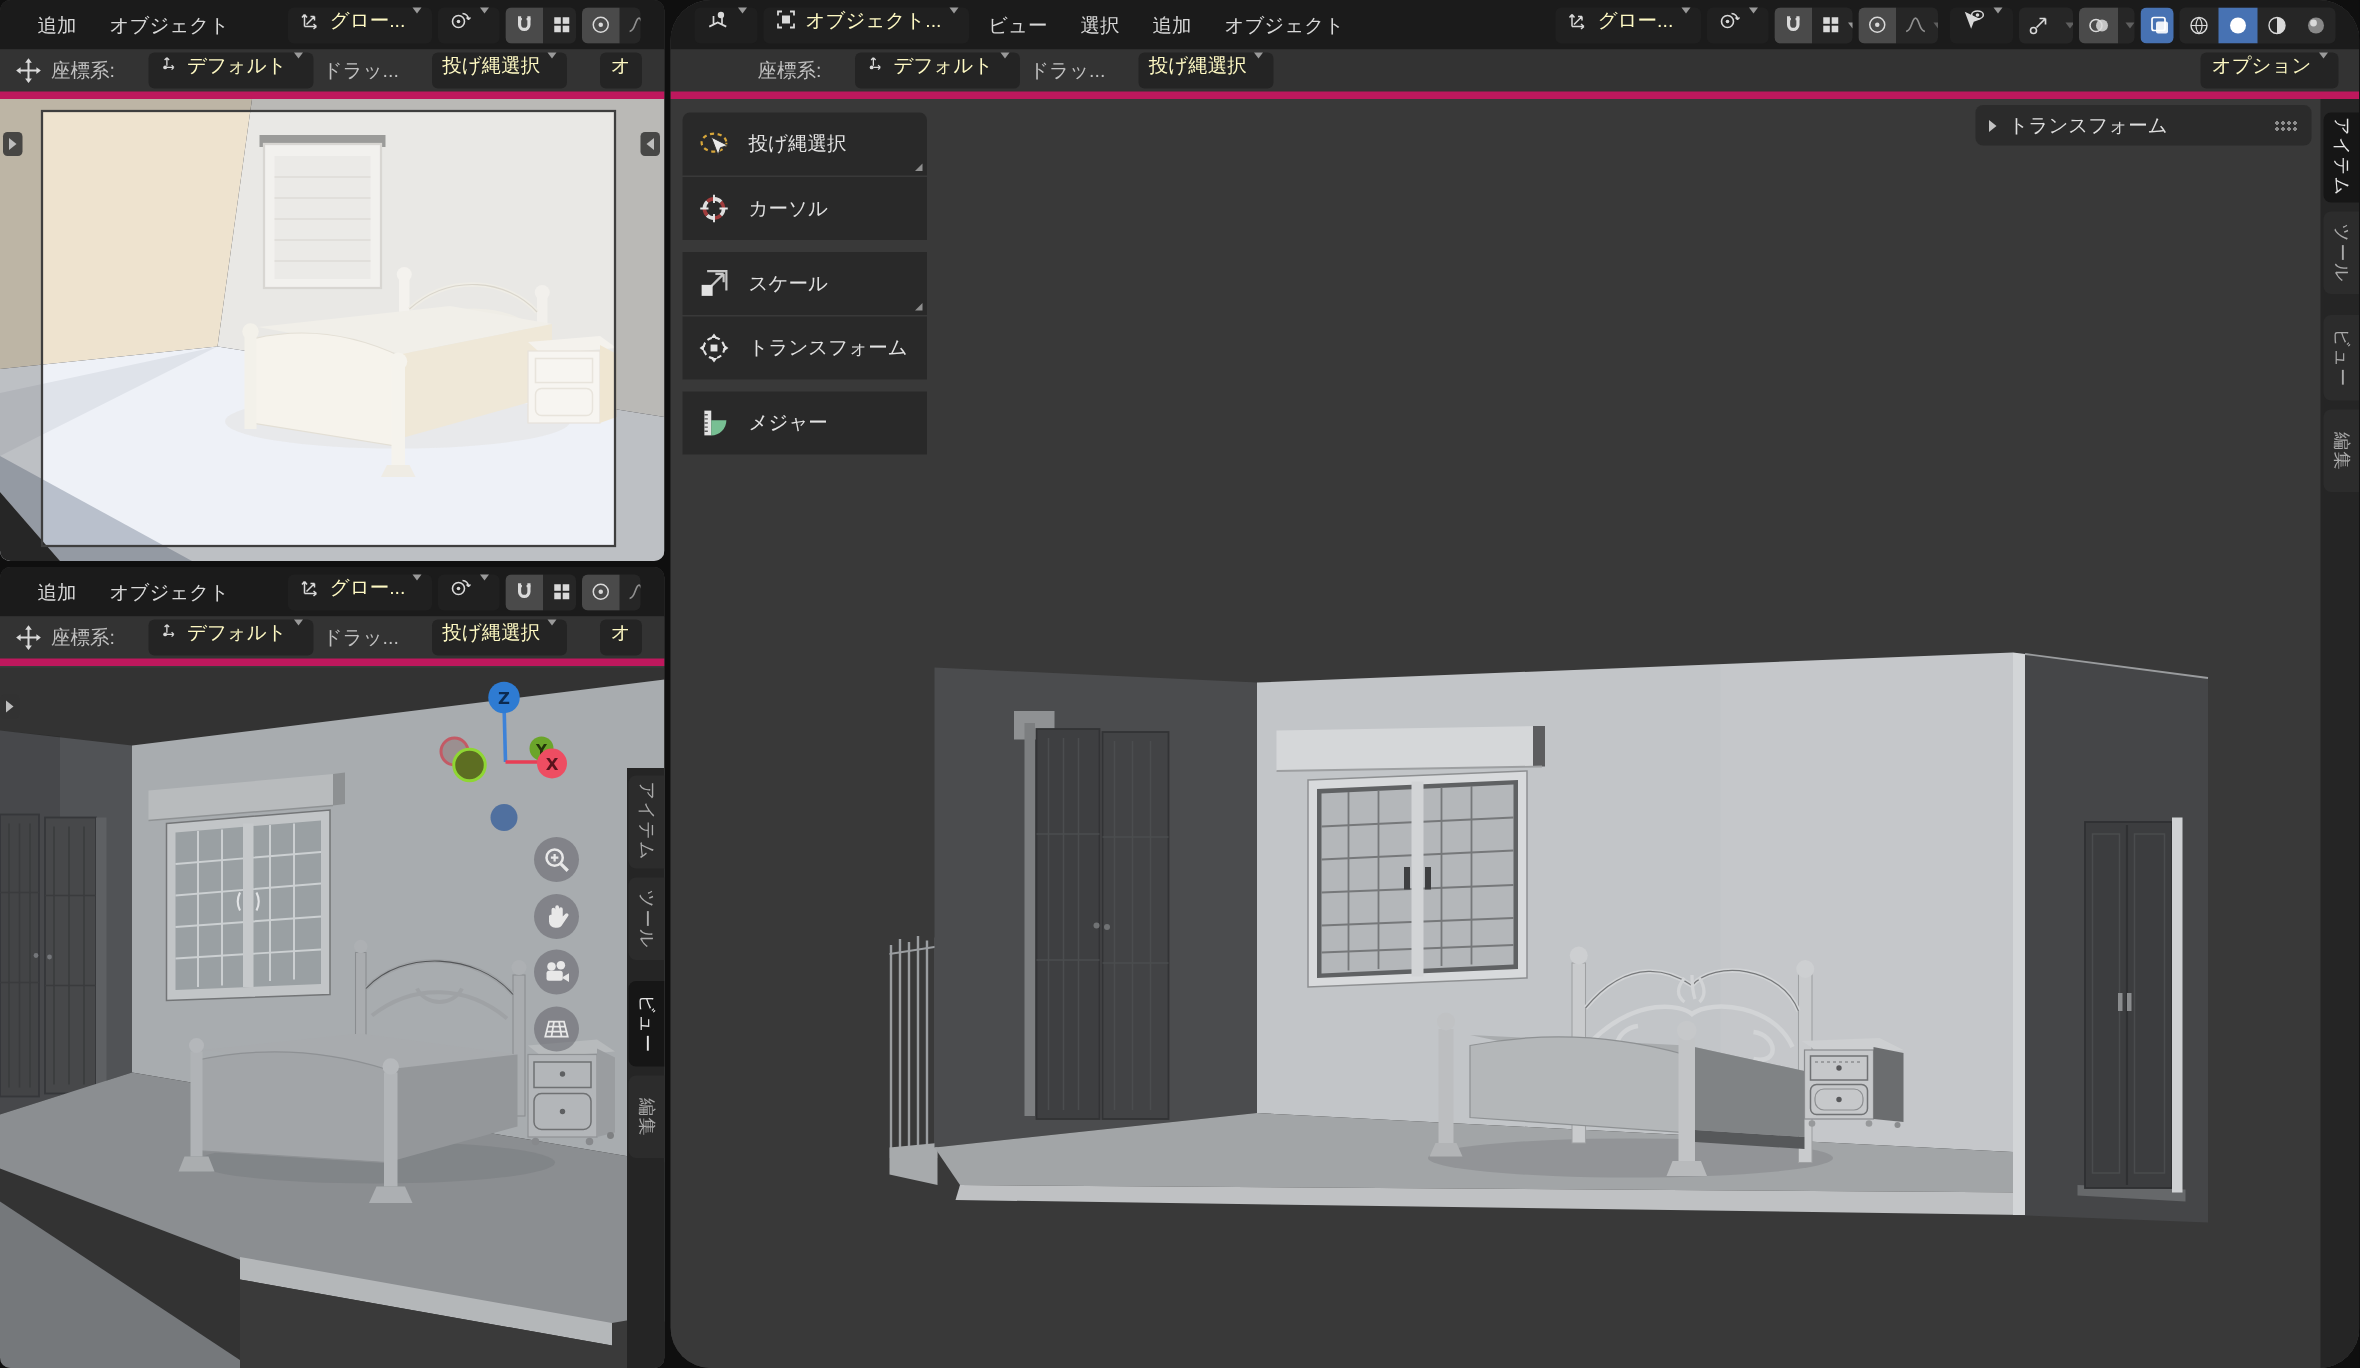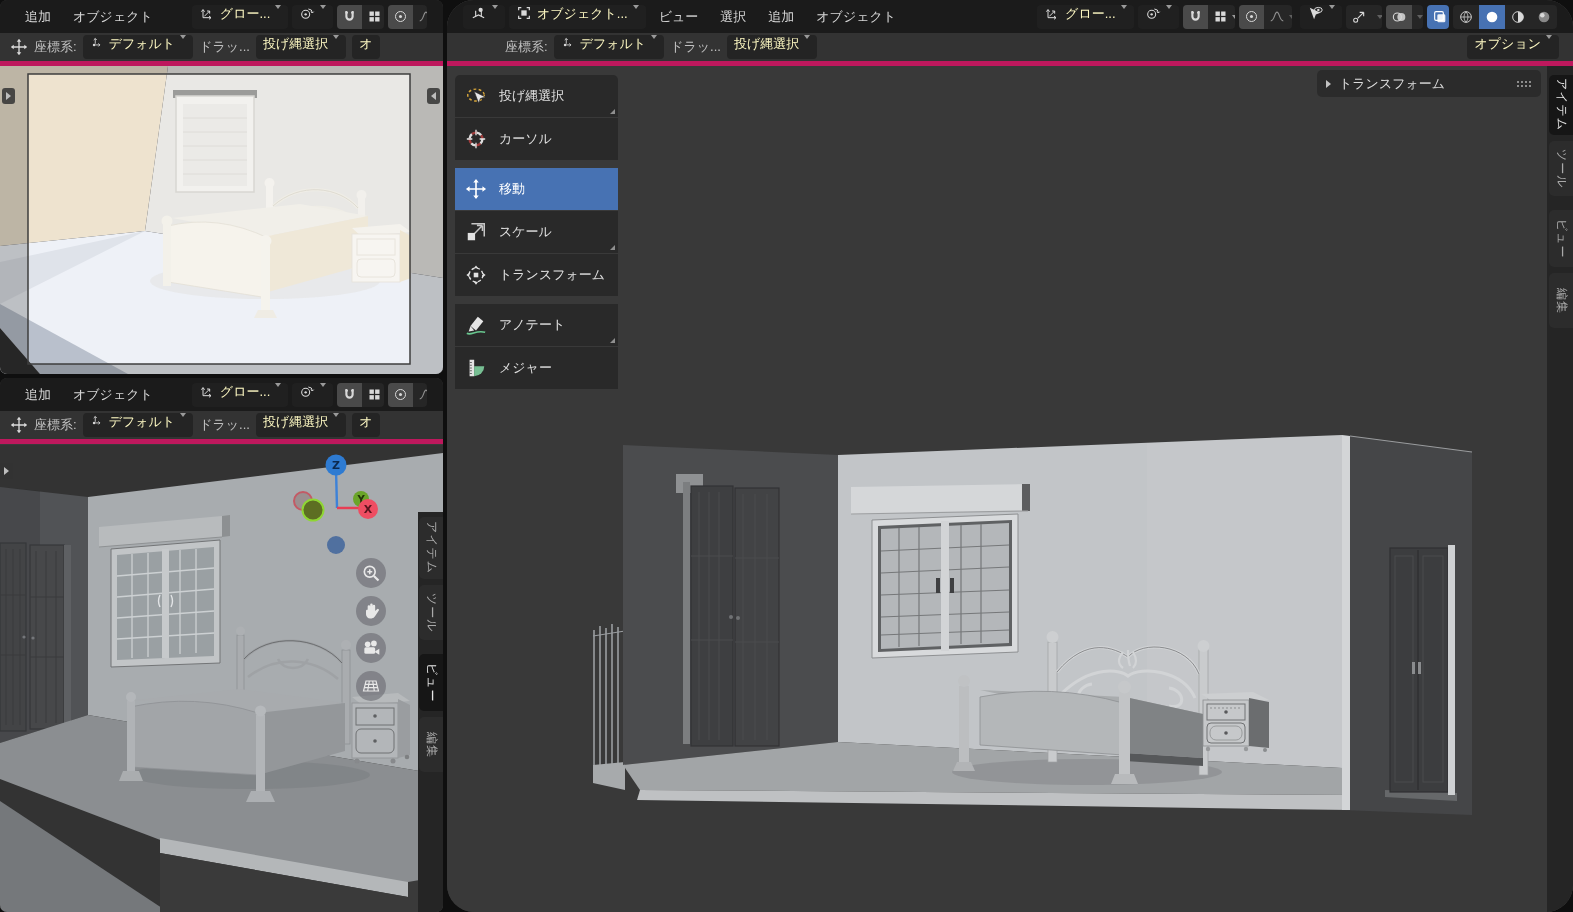--- a/index.html
+++ b/index.html
@@ -11,21 +11,21 @@
   #vp-a { left:0; top:0; width:443px; height:374px; }
   #vp-b { left:0; top:378px; width:443px; height:534px; }
   #vp-main { left:447px; top:0; width:1126px; height:912px;border-radius:27px; }
 
   .hdr1 { position:absolute; left:0; right:0; top:0; height:33px; background:#1b1b1b; display:flex; align-items:center; gap:4px; padding:0 16px; white-space:nowrap; overflow:hidden; z-index:5; }
   .hdr2 { position:absolute; left:0; right:0; top:33px; height:33px; background:#333333; display:flex; align-items:center; gap:6px; padding:0 10px; white-space:nowrap; overflow:hidden; z-index:5; border-bottom:5px solid #be185d; }
   .content { position:absolute; left:0; right:0; top:66px; bottom:0; }
 
   .menu { color:#d8d8d8; font-size:13px; padding:0 9px; height:26px; line-height:26px; border-radius:4px; }
   .pill { display:inline-flex; align-items:flex-start; gap:5px; background:#202020; border-radius:4px; height:24px; padding:0 7px; color:#fef9c3; font-size:13px; }
-  .hdr2 .pill { background:#242424; }
+  .hdr2 .pill { background:#242424;margin-left:16px; }
   .seg { display:inline-flex; align-items:stretch; background:#262626; border-radius:4px; overflow:hidden; height:24px; }
   .seg > span { display:inline-flex; align-items:center; padding:0 5px; }
   .seg > span.on { background:#4a4a4a; }
   .seg > span.blue { background:#4772b3; }
   .label-dim { color:#c0c0c0; font-size:13px; }
   .icon { display:inline-flex; align-items:center; justify-content:center; color:#d9d9d9; }
   .icon svg { display:block; }
   .carr { width:0; height:0; border-left:3.5px solid transparent; border-right:3.5px solid transparent; border-top:4.5px solid #9a9a9a; display:inline-block; }
   .carr.dim { border-top-color:#5f5f5f; }
   .spacer { flex:1; }
@@ -761,47 +761,34 @@
           <span>投げ縄選択</span>
             <i class="sub"></i>
         </div>
         <div class="tool">
           <svg width="22" height="22" viewBox="0 0 24 24">
               <use href="#i-cursor3d"></use>
             </svg>
           <span>カーソル</span>
         </div>
         <div class="tgap"></div>
-        <div class="tool active">
-          <svg width="22" height="22" viewBox="0 0 24 24">
-              <use href="#i-move"></use>
-            </svg>
-          <span>移動</span>
-        </div>
         <div class="tool">
           <svg width="22" height="22" viewBox="0 0 24 24">
               <use href="#i-scale"></use>
             </svg>
           <span>スケール</span>
             <i class="sub"></i>
         </div>
         <div class="tool">
           <svg width="22" height="22" viewBox="0 0 24 24">
               <use href="#i-transform"></use>
             </svg>
           <span>トランスフォーム</span>
         </div>
         <div class="tgap"></div>
-        <div class="tool">
-          <svg width="22" height="22" viewBox="0 0 24 24">
-              <use href="#i-annotate"></use>
-            </svg>
-          <span>アノテート</span>
-            <i class="sub"></i>
-        </div>
         <div class="tool">
           <svg width="22" height="22" viewBox="0 0 24 24">
               <use href="#i-measure"></use>
             </svg>
           <span>メジャー</span>
         </div>
         <div class="tgap"></div>
       </div>
 
       <div class="tabcol"></div>

